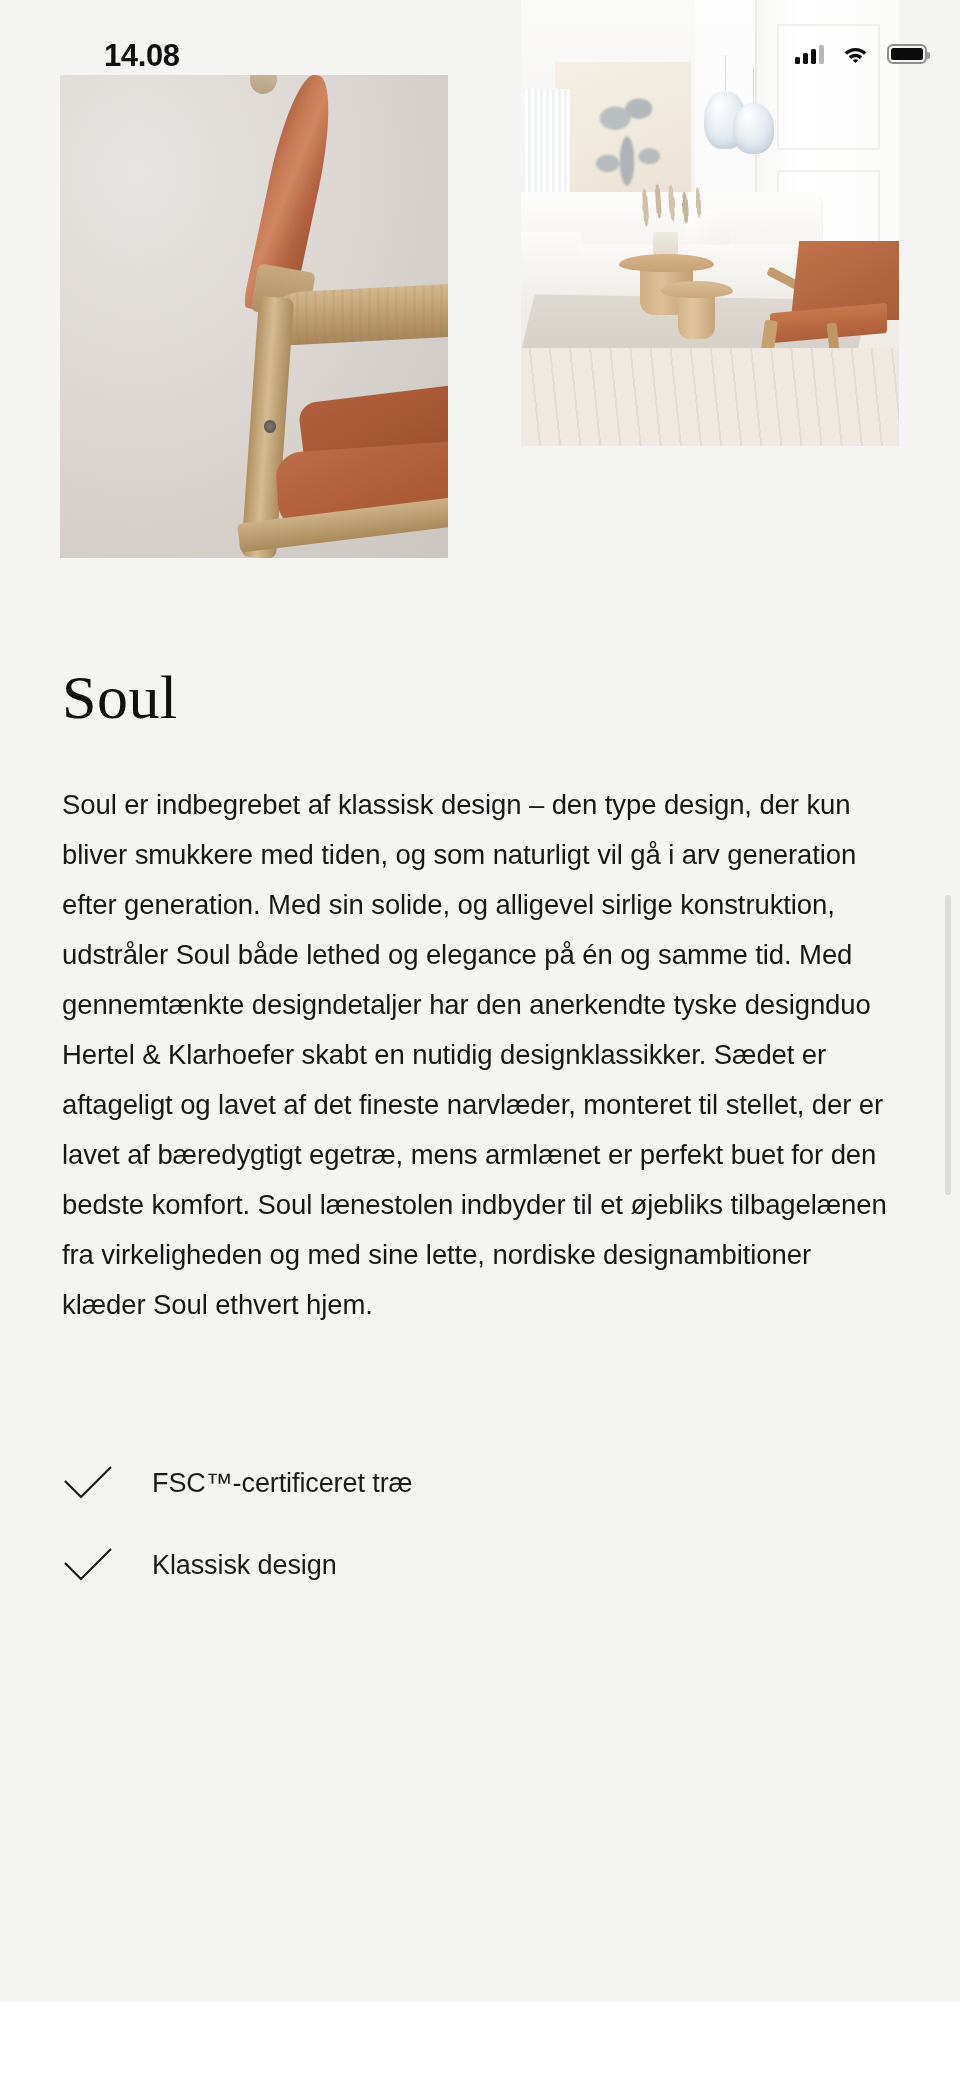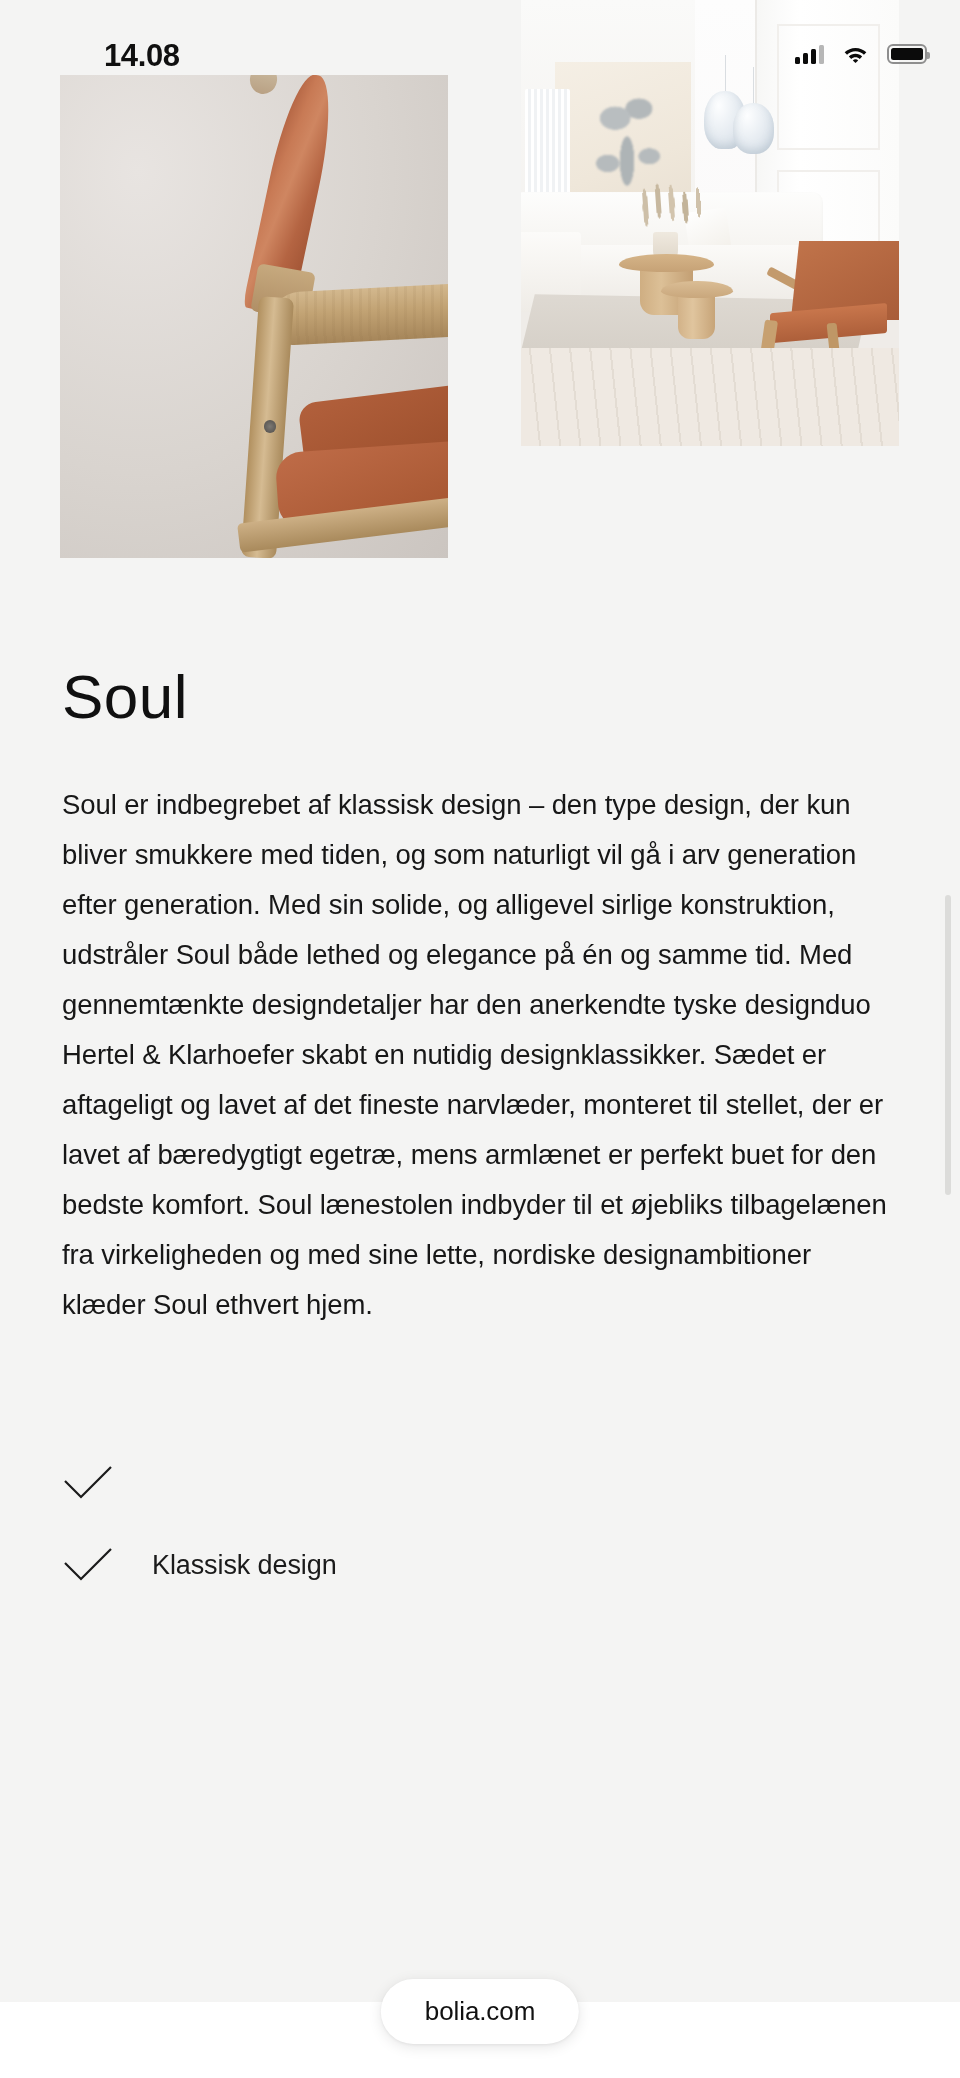--- a/index.html
+++ b/index.html
@@ -270,21 +270,21 @@
   .battery .fill{ width:100%; height:100%; background:#0b0b0b; border-radius:2.5px; }
   .battery:after{
     content:""; position:absolute; right:-5px; top:6px;
     width:3px; height:7px; background:#9a9a9a; border-radius:0 2px 2px 0;
   }
 
   
   .content{ position:absolute; left:0; top:600px; width:960px; }
   .title{
     margin:66px 0 0 62px;
-    font-family:Liberation Sans, sans-serif;
+    font-family:Liberation Serif, serif;
     font-size:62px; font-weight:400; color:#101010;
     letter-spacing:.5px; line-height:1;
   }
   .body-copy{
     margin:52px 62px 0 62px;
     font-size:27.5px; line-height:50px; color:#171717;
     font-weight:400; letter-spacing:-.1px;
     max-width:840px;
   }
   .features{ margin:112px 0 0 62px; }
@@ -399,32 +399,32 @@
     <h1 class="title">Soul</h1>
 
     <p class="body-copy">Soul er indbegrebet af klassisk design – den type design, der kun bliver smukkere med tiden, og som naturligt vil gå i arv generation efter generation. Med sin solide, og alligevel sirlige konstruktion, udstråler Soul både lethed og elegance på én og samme tid. Med gennemtænkte designdetaljer har den anerkendte tyske designduo Hertel &amp; Klarhoefer skabt en nutidig designklassikker. Sædet er aftageligt og lavet af det fineste narvlæder, monteret til stellet, der er lavet af bæredygtigt egetræ, mens armlænet er perfekt buet for den bedste komfort. Soul lænestolen indbyder til et øjebliks tilbagelænen fra virkeligheden og med sine lette, nordiske designambitioner klæder Soul ethvert hjem.</p>
 
     <div class="features">
 
       <div class="feature">
         <svg class="check" viewBox="0 0 52 38">
           <path d="M3 17 L19 33 L49 3" fill="none" stroke="#1b1b1b" stroke-width="2.2"></path>
         </svg>
+        <span class="feature-label">FSC™-certificeret træ</span>
       </div>
 
 
       <div class="feature">
         <svg class="check" viewBox="0 0 52 38">
           <path d="M3 17 L19 33 L49 3" fill="none" stroke="#1b1b1b" stroke-width="2.2"></path>
         </svg>
         <span class="feature-label">Klassisk design</span>
       </div>
 
     </div>
   </div>
 
   <div class="scrollbar-track"></div>
   <div class="scrollbar-thumb"></div>
 
   <div class="bottombar"></div>
-  <div class="url-pill">bolia.com</div>
 
 </div>
 
 </body></html>

